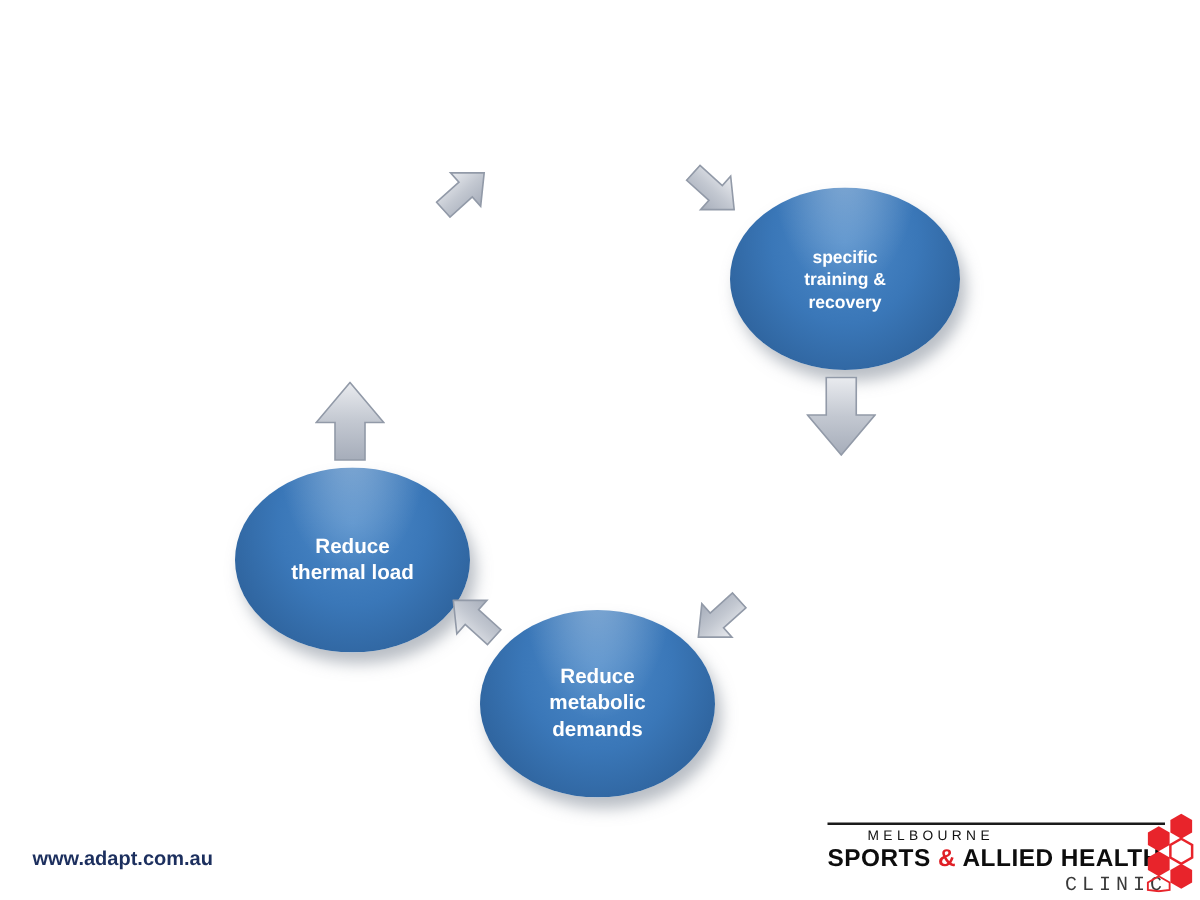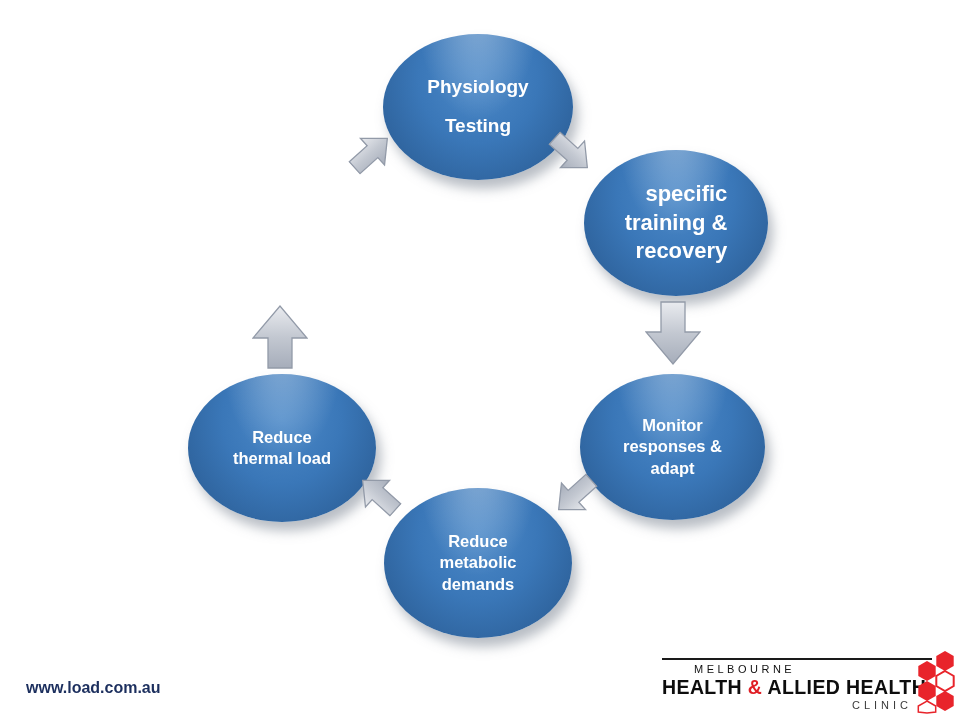--- a/index.html
+++ b/index.html
@@ -19,21 +19,21 @@
     display:flex; align-items:center; justify-content:center;
     text-align:center;
     color:#ffffff; font-weight:bold;
     background:
       radial-gradient(ellipse at 50% -18%, rgba(255,255,255,0.38), rgba(255,255,255,0) 46%),
       radial-gradient(ellipse at 50% 30%, #4c89c8 0%, #3a77b8 45%, #2f649e 78%, #2a5689 100%);
     box-shadow: 5px 9px 12px rgba(115,125,140,0.5);
   }
   .node .lbl { white-space:pre-line; padding:0 14px; }
   .n0 { left:383px; top:34px;  width:190px; height:146px; font-size:19px; line-height:2.05; }
-  .n1 { left:584px; top:150px; width:184px; height:146px; font-size:22px; line-height:1.3;text-align:right; }
+  .n1 { left:584px; top:150px; width:184px; height:146px; font-size:14px; line-height:1.3; }
   .n2 { left:580px; top:374px; width:185px; height:146px; font-size:16.5px; line-height:1.3; }
   .n3 { left:384px; top:488px; width:188px; height:150px; font-size:16.5px; line-height:1.3; }
   .n4 { left:188px; top:374px; width:188px; height:148px; font-size:16.5px; line-height:1.3; }
   .n5 { left:184px; top:148px; width:192px; height:148px; font-size:16.5px; line-height:1.3; }
 
   
   .arrow { position:absolute; }
   .a-ul-top    { left:348px; top:132px; transform:rotate(-42deg); }
   .a-top-ur    { left:548px; top:132px; transform:rotate(42deg); }
   .a-down      { left:645px; top:301px; }
@@ -55,52 +55,43 @@
     font-size:11px; letter-spacing:3.5px; color:#111111;margin-left:31px;
   }
   .logo-name {
     position:absolute; left:0; top:26px;
     font-size:19.5px; font-weight:bold; color:#0d0d0d; letter-spacing:0.4px;
     white-space:nowrap;
   }
   .logo-name .amp { color:#e01f26; }
   .logo-clinic {
     position:absolute; left:190px; top:49px;
-    font-size:11px; letter-spacing:4px; color:#3a3a3a;
+    font-size:16px; letter-spacing:4px; color:#3a3a3a;font-family:Liberation Mono, monospace;
   }
   .logo-hex { position:absolute; right:0; top:0; }
 </style>
 </head>
 <body>
 
 <svg width="0" height="0" style="position:absolute" aria-hidden="true">
   <defs>
     <linearGradient id="gArr" x1="0" y1="0" x2="0" y2="1">
       <stop offset="0" stop-color="#e9ebef"></stop>
       <stop offset="0.5" stop-color="#c3c8d1"></stop>
       <stop offset="1" stop-color="#a6adba"></stop>
     </linearGradient>
   </defs>
 </svg>
 
 <div class="canvas">
 
-  <div class="node n0">
-    <span class="lbl">Physiology
-Testing</span>
-  </div>
   <div class="node n1">
     <span class="lbl">specific
 training &amp;
 recovery</span>
-  </div>
-  <div class="node n2">
-    <span class="lbl">Monitor
-responses &amp;
-adapt</span>
   </div>
   <div class="node n3">
     <span class="lbl">Reduce
 metabolic
 demands</span>
   </div>
   <div class="node n4">
     <span class="lbl">Reduce
 thermal load</span>
   </div>
@@ -122,26 +113,26 @@
   </svg>
 
   <svg class="arrow a-bottom-ll" width="46" height="42" viewBox="0 0 46 42">
     <path d="M1 13 H25 V3 L45 21 L25 39 V29 H1 Z" fill="url(#gArr)" stroke="#929aa8" stroke-width="1.3"></path>
   </svg>
 
   <svg class="arrow a-up" width="56" height="64" viewBox="0 0 56 64">
     <path d="M16 63 H40 V33 H55 L28 1 L1 33 H16 Z" fill="url(#gArr)" stroke="#929aa8" stroke-width="1.3"></path>
   </svg>
 
-  <div class="website">www.load.com.au</div>
+  <div class="website">www.adapt.com.au</div>
 
   <div class="logo">
     <div class="logo-rule"></div>
     <div class="logo-city">MELBOURNE</div>
-    <div class="logo-name"><span>HEALTH</span> <span class="amp">&amp;</span> <span>ALLIED HEALTH</span></div>
+    <div class="logo-name"><span>SPORTS</span> <span class="amp">&amp;</span> <span>ALLIED HEALTH</span></div>
     <div class="logo-clinic">CLINIC</div>
     <svg class="logo-hex" width="52" height="64" viewBox="0 0 52 64">
       <polygon points="39,1 47.7,6 47.7,16 39,21 30.3,16 30.3,6" fill="#e8242b"></polygon>
       <polygon points="21,11 29.7,16 29.7,26 21,31 12.3,26 12.3,16" fill="#e8242b"></polygon>
       <polygon points="39,21 47.7,26 47.7,36 39,41 30.3,36 30.3,26" fill="none" stroke="#e8242b" stroke-width="2"></polygon>
       <polygon points="21,31 29.7,36 29.7,46 21,51 12.3,46 12.3,36" fill="#e8242b"></polygon>
       <polygon points="39,41 47.7,46 47.7,56 39,61 30.3,56 30.3,46" fill="#e8242b"></polygon>
       <polygon points="21,51 29.7,56 29.7,62 21,63 12.3,62 12.3,56" fill="none" stroke="#e8242b" stroke-width="1.5"></polygon>
     </svg>
   </div>

